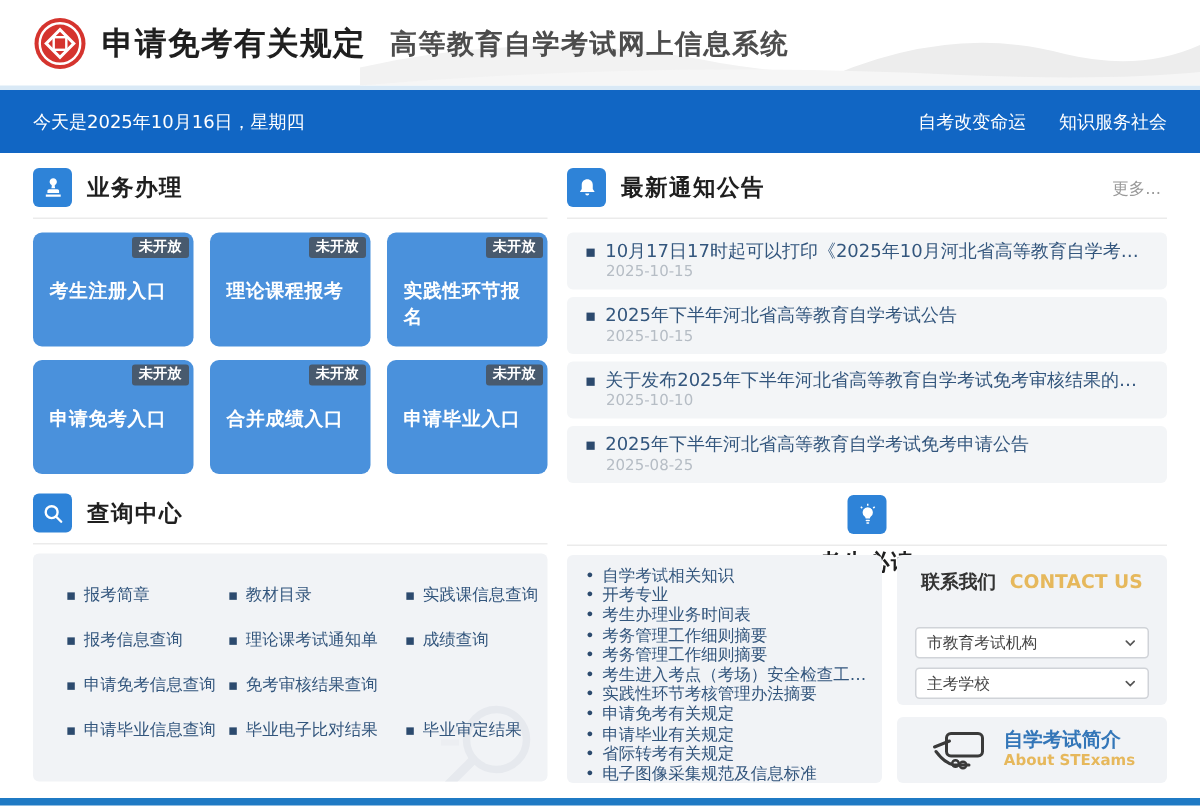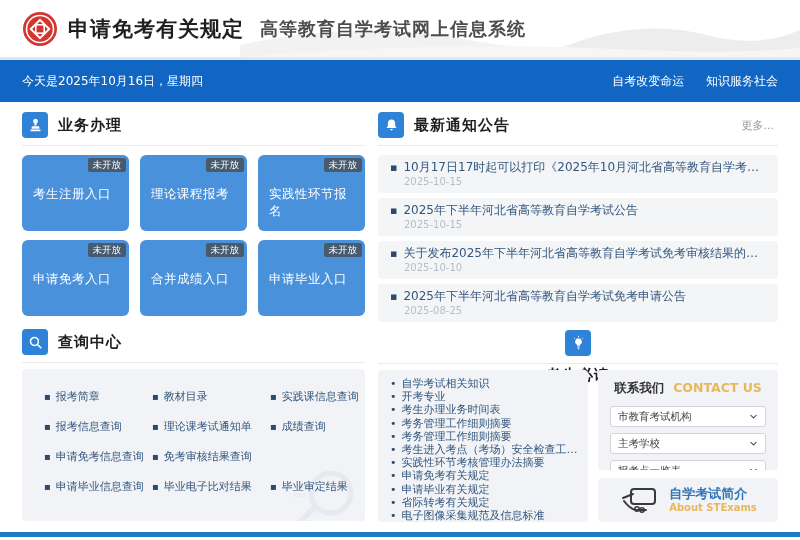--- a/index.html
+++ b/index.html
@@ -23,21 +23,21 @@
   .col-left{position:absolute;left:22px;top:102px;width:343px;}
   .col-right{position:absolute;left:378px;top:102px;width:400px;}
   
   .sec-head{display:flex;align-items:center;gap:10px;margin-top:10px;height:26px;
     border-bottom:1px solid #ebebeb;padding-bottom:7px;position:relative;}
   .sec-icon{width:26px;height:26px;border-radius:4px;background:#2e83d8;display:flex;align-items:center;justify-content:center;flex:0 0 26px;}
   .sec-icon svg{width:17px;height:17px;}
   .sec-title{font-size:15px;font-weight:bold;color:#1f1f1f;letter-spacing:1px;}
   .more-link{position:absolute;right:4px;top:6px;font-size:11px;color:#999;cursor:pointer;}
   
-  .cards{display:grid;grid-template-columns:repeat(3,1fr);gap:9px 11px;margin-top:9px;}
+  .cards{display:grid;grid-template-columns:repeat(3,1fr);gap:9px 11px;margin-top:9px;font-weight:bold;}
   .card{position:relative;height:76px;background:#4a91dc;border-radius:6px;color:#fff;cursor:pointer;box-sizing:border-box;}
   .card .card-label{display:block;padding:31px 8px 0 11px;font-size:12.5px;letter-spacing:.5px;}
   .badge{position:absolute;top:3px;right:3px;background:rgba(72,82,95,.88);color:#fff;font-size:9.5px;
     padding:2px 5px;border-radius:2px;line-height:1;}
   
   .notice-list{margin-top:9px;}
   .notice-item{background:#f3f5f7;border-radius:4px;padding:5px 12px;margin-bottom:5px;cursor:pointer;}
   .notice-title{font-size:12px;color:#33567d;line-height:15px;white-space:nowrap;overflow:hidden;text-overflow:ellipsis;}
   .notice-title::before{content:"▪";color:#2c4a6e;margin-right:6px;font-size:11px;}
   .notice-date{font-size:10px;color:#b6bdc5;line-height:12px;padding-left:14px;margin-top:1px;}
@@ -49,21 +49,21 @@
   .qlink::before{content:"▪";color:#2c4a6e;margin-right:5px;font-size:10px;}
   .qlink.row-break{grid-column:1;}
   .panel .watermark{position:absolute;right:6px;bottom:-14px;z-index:0;}
   
   .mr-row{display:flex;gap:10px;margin-top:6px;}
   .mustread-panel{width:210px;height:152px;padding:7px 0 0 12px;}
   .mlink{font-size:11px;color:#33567d;line-height:13.2px;cursor:pointer;white-space:nowrap;overflow:hidden;text-overflow:ellipsis;max-width:192px;}
   .mlink::before{content:"•";color:#2c4a6e;margin-right:5px;}
   .right-sub{width:180px;display:flex;flex-direction:column;gap:8px;}
   .contact-panel{height:100px;padding:10px 12px 0 12px;}
-  .contact-head{text-align:center;font-size:12.5px;margin-bottom:9px;}
+  .contact-head{text-align:center;font-size:12.5px;margin-bottom:21px;}
   .contact-cn{color:#333;font-weight:bold;}
   .contact-en{color:#e6b85c;margin-left:5px;font-weight:bold;}
   .select{background:#fff;border:1px solid #d0d3d8;border-radius:3px;height:19px;display:flex;align-items:center;
     justify-content:space-between;padding:0 7px;font-size:10.5px;color:#444;margin-bottom:6px;cursor:pointer;}
   .select svg{width:9px;height:9px;}
   .about-panel{height:44px;display:flex;align-items:center;justify-content:center;gap:10px;cursor:pointer;}
   .about-text .cn{font-size:13px;font-weight:bold;color:#3376b8;line-height:15px;}
   .about-text .en{font-size:10px;font-weight:bold;color:#e6b85c;line-height:14px;}
   
   .footer-line{position:absolute;left:0;top:532px;width:800px;height:5px;background:#1f7ac4;}

